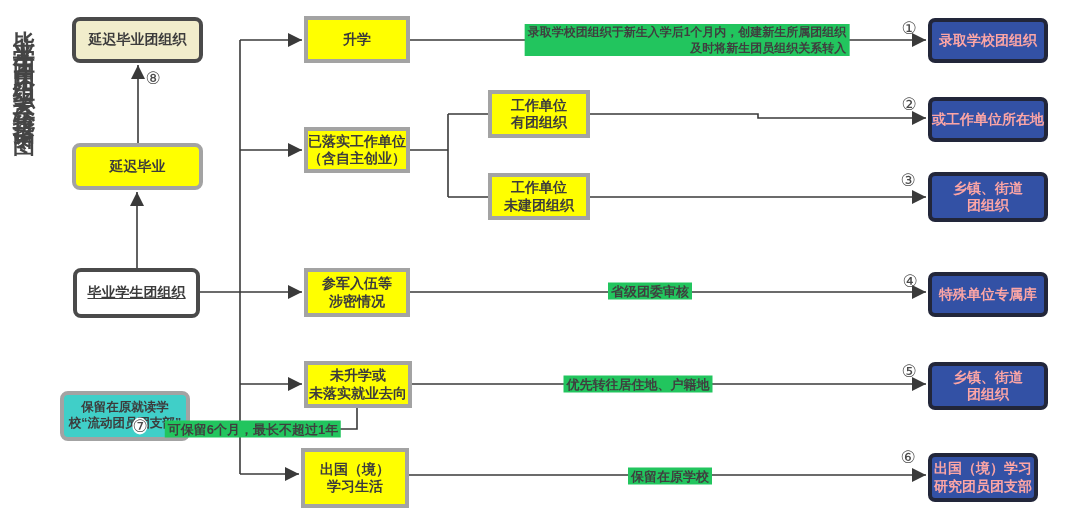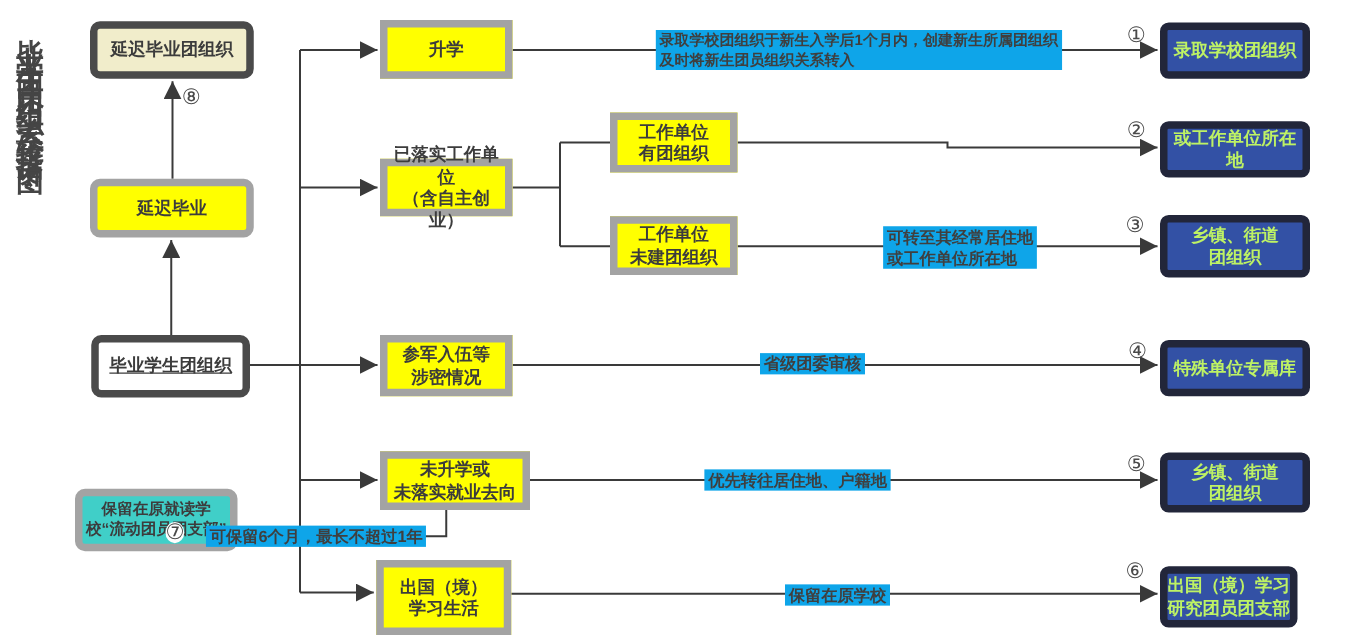--- a/index.html
+++ b/index.html
@@ -13,34 +13,34 @@
 
   .vtitle{
     position:absolute;left:9px;top:13px;z-index:2;
     writing-mode:vertical-rl;text-orientation:upright;
     font-size:22px;font-weight:bold;color:#454545;letter-spacing:7px;line-height:30px;
   }
   .node{
     position:absolute;z-index:2;box-sizing:border-box;
     display:flex;align-items:center;justify-content:center;text-align:center;
     font-size:14px;font-weight:bold;color:#3c3c3c;line-height:1.25;
-    border:6px solid #a3a3a3;
+    border:4px solid #a3a3a3;
   }
   .rounded{border-radius:8px;}
   .yellow{background:var(--yellow,#ffff00);}
   .beige{background:var(--beige,#f1edcb);border-color:#4a4a4a;}
   .whitebox{background:#ffffff;border-color:#4a4a4a;text-decoration:underline;}
   .teal{background:var(--teal,#40cfc8);font-size:12.5px;margin-top:33px;}
   .blue{
     background:var(--blue,#3351a5);border-color:#22263a;border-radius:7px;
-    color:#bef264;
+    color:#fca5a5;
   }
   .anno{
     position:absolute;z-index:2;transform:translate(-50%,-50%);
-    background:#0ea5e9;padding:0 3px;white-space:nowrap;text-align:left;
+    background:#22c55e;padding:0 3px;white-space:nowrap;text-align:right;
     font-size:13px;font-weight:bold;color:#3f3f3f;line-height:17px;
   }
   .anno.small{font-size:12px;line-height:16px;}
   .cnum{
     position:absolute;z-index:3;transform:translate(-50%,-50%);
     font-size:17px;font-weight:normal;color:#4a4a4a;line-height:17px;
   }
   .cnum.onGrid{background:#fff;border-radius:50%;}
 </style>
 </head>
@@ -83,39 +83,38 @@
   <div class="node beige rounded" style="left:72px;top:17px;width:131px;height:46px">延迟毕业团组织</div>
   <div class="node yellow rounded" style="left:72px;top:143px;width:131px;height:47px">延迟毕业</div>
   <div class="node whitebox rounded" style="left:73px;top:268px;width:127px;height:50px">毕业学生团组织</div>
   <div class="node teal rounded" style="left:60px;top:358px;width:130px;height:50px">保留在原就读学<br>校“流动团员团支部”</div>
 
   <div class="node yellow" style="left:304px;top:16px;width:106px;height:47px">升学</div>
   <div class="node yellow" style="left:304px;top:127px;width:106px;height:46px">已落实工作单位<br>（含自主创业）</div>
   <div class="node yellow" style="left:488px;top:90px;width:102px;height:48px">工作单位<br>有团组织</div>
   <div class="node yellow" style="left:488px;top:173px;width:102px;height:47px">工作单位<br>未建团组织</div>
   <div class="node yellow" style="left:304px;top:268px;width:106px;height:49px">参军入伍等<br>涉密情况</div>
-  <div class="node yellow" style="left:304px;top:361px;width:120px;height:47px">未升学或<br>未落实就业去向</div>
+  <div class="node yellow" style="left:304px;top:361px;width:108px;height:47px">未升学或<br>未落实就业去向</div>
   <div class="node yellow" style="left:301px;top:448px;width:108px;height:60px">出国（境）<br>学习生活</div>
 
   <div class="node blue" style="left:928px;top:18px;width:120px;height:45px">录取学校团组织</div>
   <div class="node blue" style="left:928px;top:97px;width:120px;height:45px">或工作单位所在地</div>
   <div class="node blue" style="left:928px;top:172px;width:120px;height:50px">乡镇、街道<br>团组织</div>
   <div class="node blue" style="left:928px;top:272px;width:120px;height:45px">特殊单位专属库</div>
   <div class="node blue" style="left:928px;top:362px;width:120px;height:48px">乡镇、街道<br>团组织</div>
   <div class="node blue" style="left:928px;top:453px;width:110px;height:49px">出国（境）学习<br>研究团员团支部</div>
 
   <div class="cnum" style="left:909px;top:28px">①</div>
   <div class="cnum" style="left:909px;top:104px">②</div>
   <div class="cnum" style="left:908px;top:180px">③</div>
   <div class="cnum" style="left:910px;top:281px">④</div>
   <div class="cnum" style="left:909px;top:371px">⑤</div>
   <div class="cnum" style="left:908px;top:457px">⑥</div>
   <div class="cnum onGrid" style="left:140px;top:426px">⑦</div>
   <div class="cnum" style="left:153px;top:78px">⑧</div>
 
   <div class="anno small" style="left:687px;top:40px">录取学校团组织于新生入学后1个月内，创建新生所属团组织<br>及时将新生团员组织关系转入</div>
-  <div class="anno" style="left:768px;top:198px">可转至其经常居住地<br>或工作单位所在地</div>
   <div class="anno" style="left:650px;top:291px">省级团委审核</div>
   <div class="anno" style="left:638px;top:384px">优先转往居住地、户籍地</div>
   <div class="anno" style="left:670px;top:476px">保留在原学校</div>
   <div class="anno" style="left:253px;top:429px">可保留6个月，最长不超过1年</div>
 
 </div>
 
 </body></html>

